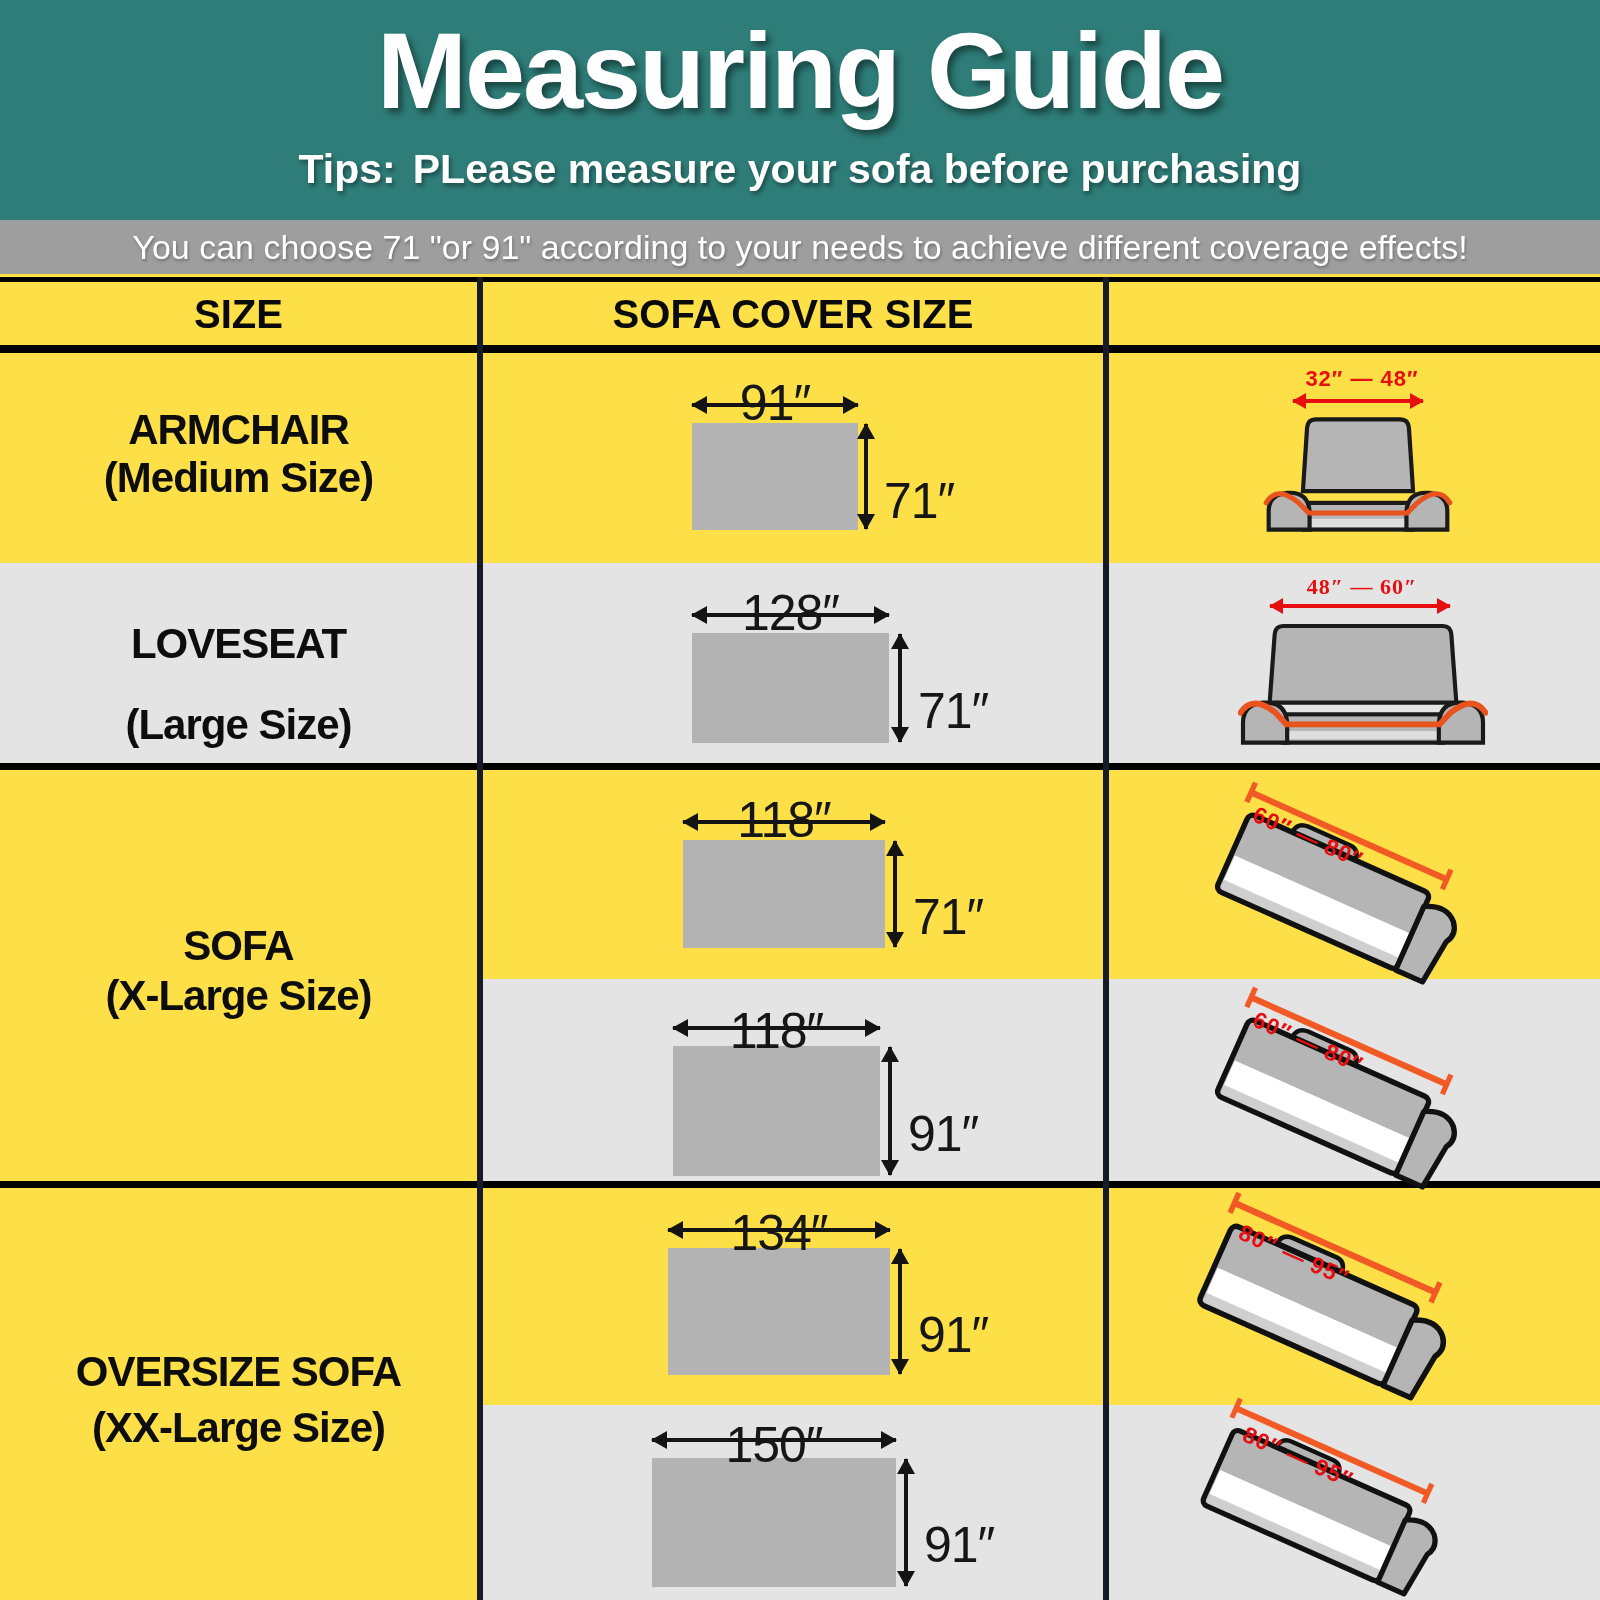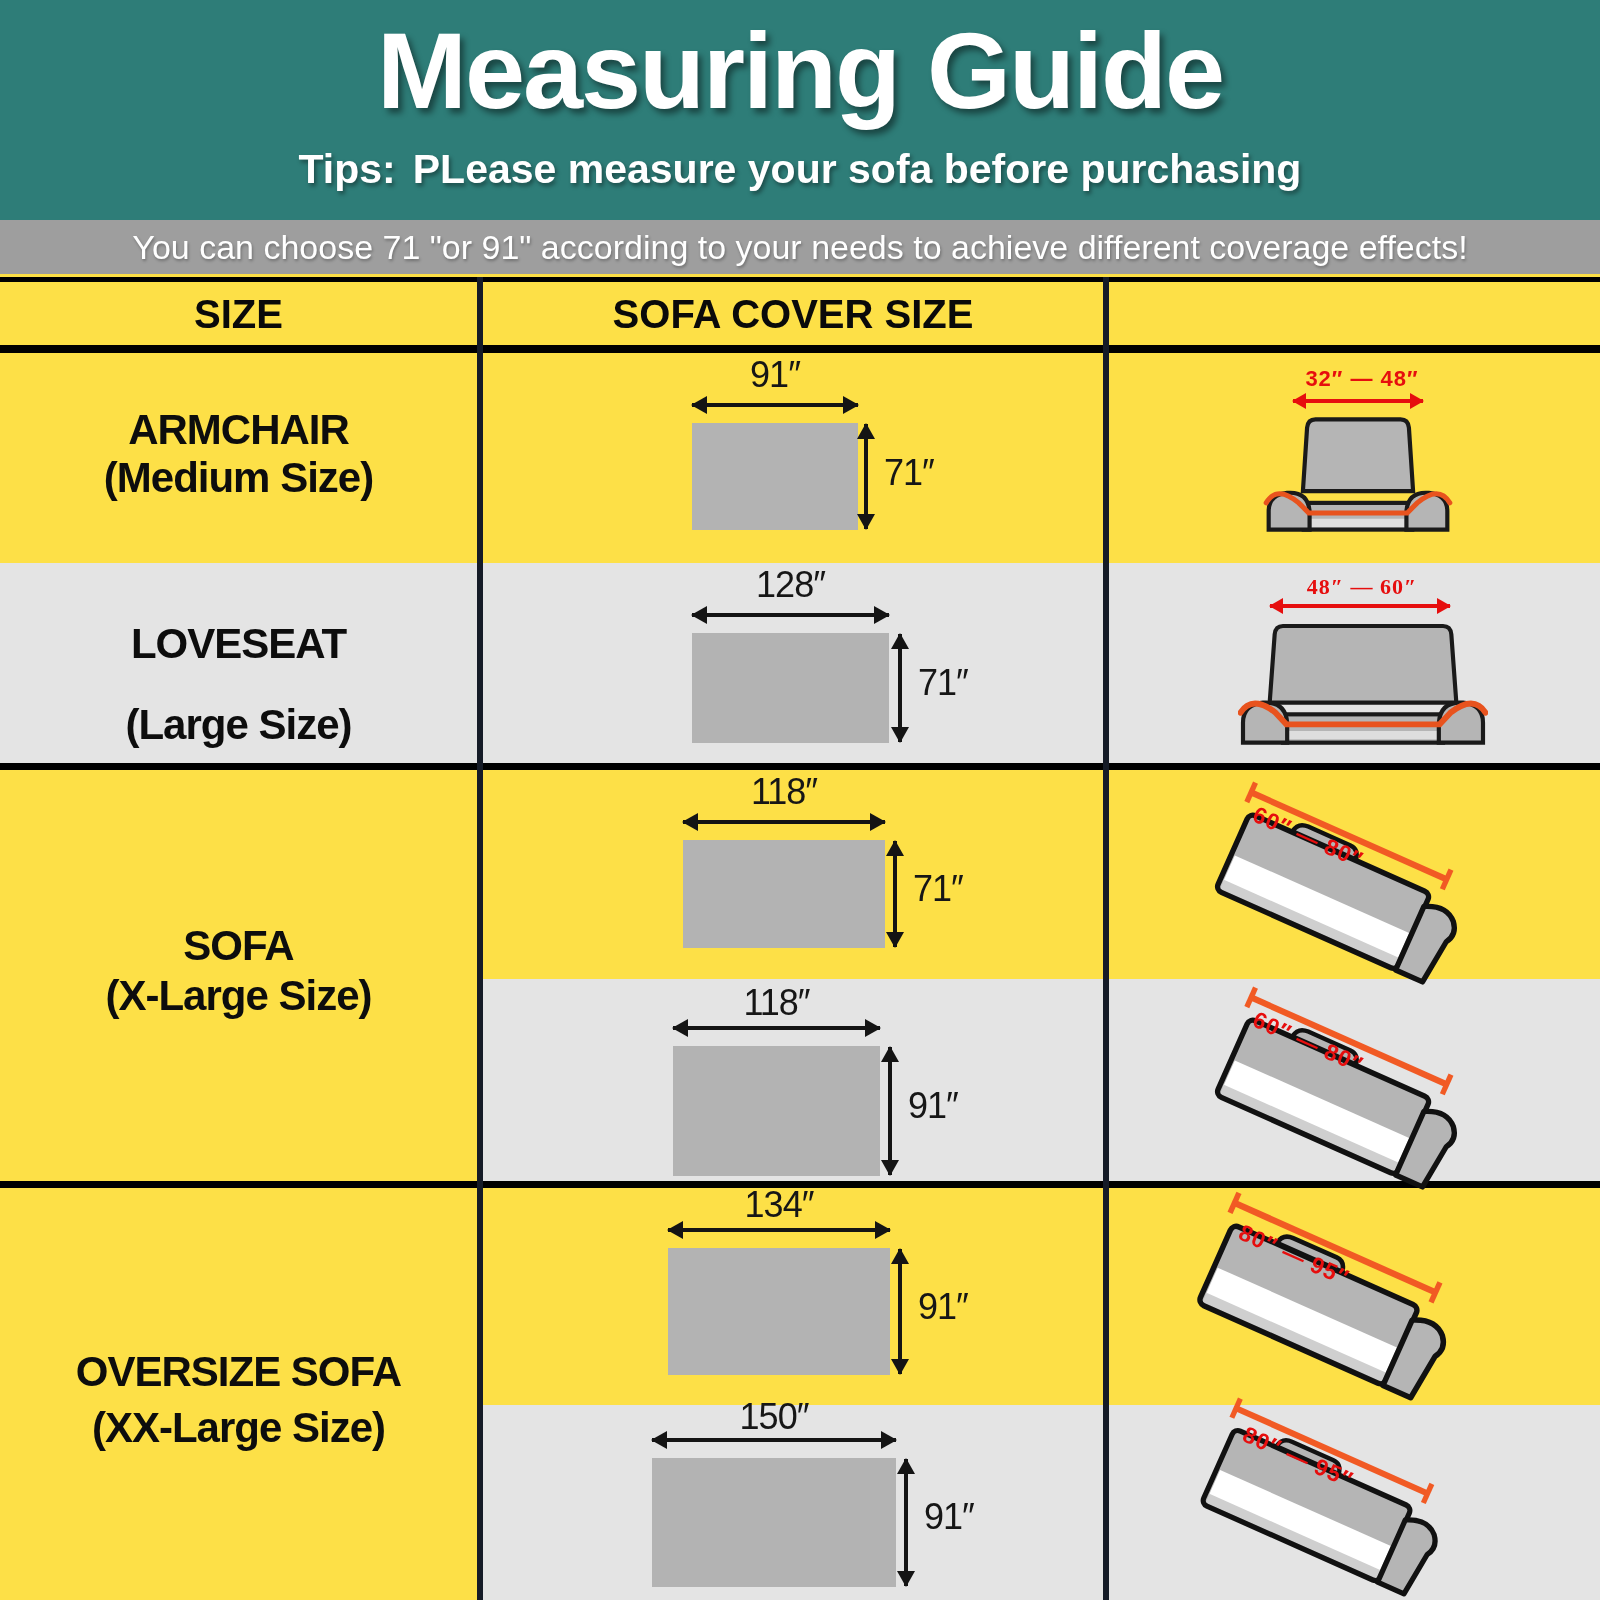--- a/index.html
+++ b/index.html
@@ -35,21 +35,21 @@
     height:62px;display:flex;align-items:center;justify-content:center;
     font-size:40px;font-weight:700;color:#0a0a0a;letter-spacing:0px;
   }
   .size-label{
     left:0;width:477px;text-align:center;color:#0d0d0d;
     font-size:42px;font-weight:700;letter-spacing:-1px;white-space:nowrap;
   }
 
   
   .cover-rect{background:#B3B3B3;}
-  .dim{font-size:36px;color:#161616;letter-spacing:-1px;white-space:nowrap;}
+  .dim{font-size:50px;color:#161616;letter-spacing:-1px;white-space:nowrap;margin-top:20px;}
   .dim-w{text-align:center;}
 
   .arr-h{background:#141414;height:4px;}
   .arr-h::before,.arr-h::after{
     content:"";position:absolute;top:-7px;width:0;height:0;
     border-top:9px solid transparent;border-bottom:9px solid transparent;
   }
   .arr-h::before{left:-1px;border-right:16px solid #141414;}
   .arr-h::after{right:-1px;border-left:16px solid #141414;}
 

